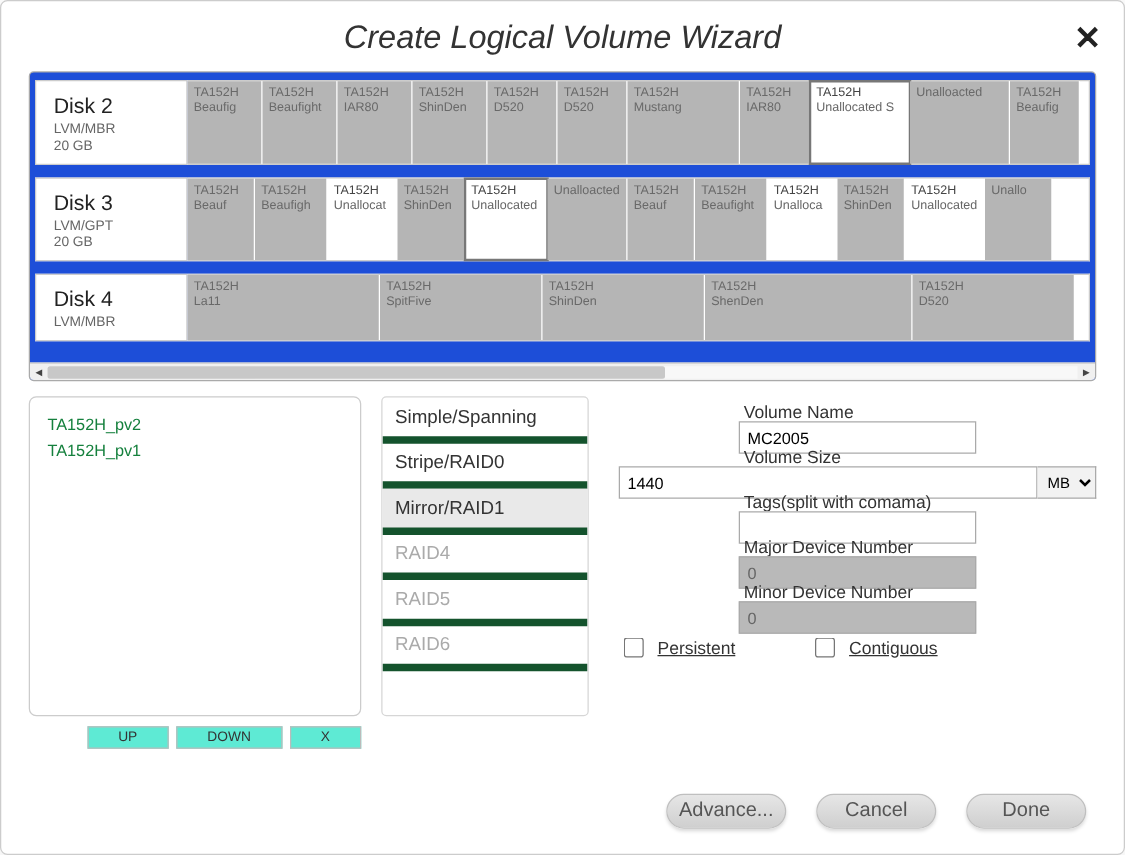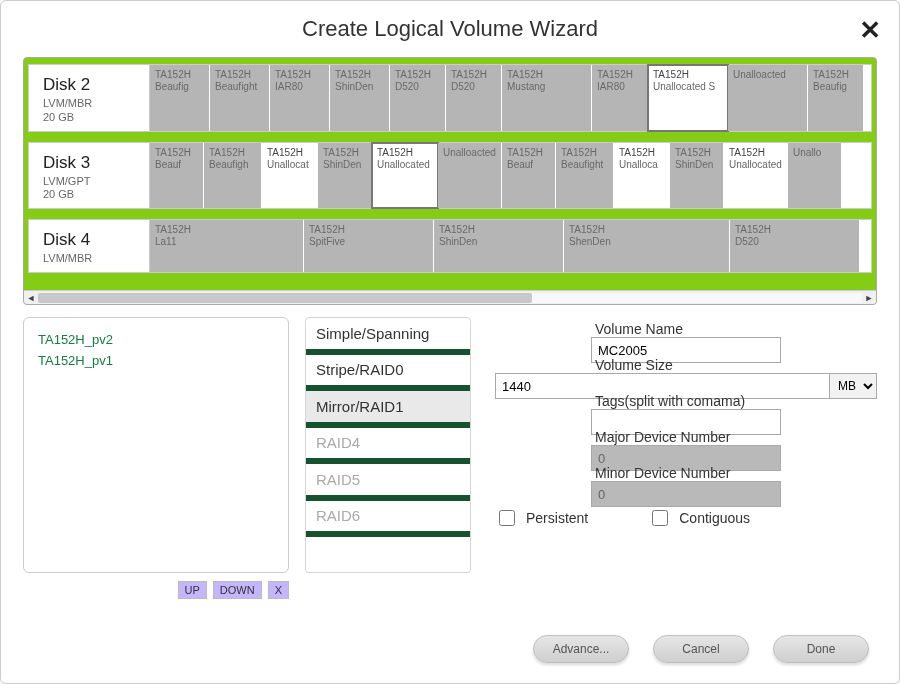--- a/index.html
+++ b/index.html
@@ -1,21 +1,21 @@
 <!DOCTYPE html>
 <html><head>
 <meta charset="utf-8">
 <style>
   * { box-sizing: border-box; font-family: "Segoe UI", Arial, sans-serif; }
   body { margin: 0; padding: 0; background: #fff; width: 900px; height: 684px; overflow: hidden; }
   .dialog { width: 900px; height: 684px; border: 1px solid #ccc; border-radius: 6px; position: relative; background: #fff; box-shadow: 0 2px 20px rgba(0,0,0,0.1); }
   .titlebar { display: flex; align-items: center; justify-content: center; height: 56px; position: relative; }
-  .title { font-size: 22px; color: #333; }
+  .title { font-size: 26px; color: #333; font-style: italic; }
   .close-btn { position: absolute; right: 18px; top: 14px; font-size: 26px; font-weight: bold; cursor: pointer; color: #222; }
-  .disks-panel { border: 1px solid #aaa; border-radius: 4px; margin: 0 22px; height: 248px; overflow: hidden; position: relative; background: #84cc16;}
+  .disks-panel { border: 1px solid #aaa; border-radius: 4px; margin: 0 22px; height: 248px; overflow: hidden; position: relative; background: #1d4ed8;}
   .disks-inner { overflow-x: auto; overflow-y: hidden; height: 248px; padding: 6px 4px 0 4px; }
   .disk-row { display: flex; margin-bottom: 10px; align-items:stretch; }
   .disk-head { width: 122px; flex-shrink:0; background: #fff; border: 1px solid #ccc; padding: 10px 10px 6px 14px; display:flex; flex-direction:column; justify-content:center;}
   .disk-head .dname { font-size: 17px; color: #222; }
   .disk-head .dmeta { font-size: 11px; color: #666; line-height:1.25; margin-top:2px;}
   .parts { display:flex; flex: 1 1 auto; border:1px solid #ccc; border-left:none; background:#fff;}
   .part { display:flex; border-right:1px solid #fff; min-width:54px; position:relative;}
   .part .top { height: 18px; }
   .part .body { flex:1; padding:4px 5px 3px 5px; font-size:10px; line-height:1.2; overflow:hidden;}
   .part .l1 { color:#444; }
@@ -29,39 +29,39 @@
   .body.dark .l1, .body.dark .l2 { color:#696969; }
   .sel { outline:2px solid #777; outline-offset:-1px; }
   .hscroll { position:absolute; bottom:0; left:0; right:0; height:14px; background:#f0f0f0; border-top:1px solid #ccc; display:flex; align-items:center;}
   .hscroll .arrow { width:14px; height:12px; display:flex; align-items:center; justify-content:center; font-size:9px; color:#444;}
   .hscroll .track { flex:1; height:10px; background:#f8f8f8; position:relative;}
   .hscroll .thumb { position:absolute; left:0; top:0; height:10px; width:60%; background:#c8c8c8; border-radius:2px;}
   .lower { display:flex; margin: 12px 22px 0 22px; gap:16px; }
   .pv-panel { width: 266px; border:1px solid #ccc; border-radius:6px; height:256px; padding:12px 14px; font-size:13px; color:#15803d;}
   .pv-item { line-height:1.6; }
   .pv-btns { display:flex; gap:6px; justify-content:flex-end; margin-top:8px; width:266px;}
-  .minibtn { background:#c4b5fd; border:1px solid #bbb; font-size:11px; padding:2px 6px; cursor:pointer; color:#333;}
+  .minibtn { background:#5eead4; border:1px solid #bbb; font-size:11px; padding:2px 24px; cursor:pointer; color:#333;}
   .raid-panel { width: 166px; border:1px solid #d6d6d6; border-radius:4px; overflow:hidden; height:256px;}
   .raid-item { height:36.5px; border-bottom:6px solid #14532d; display:flex; align-items:center; padding-left:10px; font-size:15px; color:#333; cursor:pointer;}
   .raid-item.sel-item { background:#e9e9e9; }
   .raid-item.disabled { color:#aaa; }
   .form-panel { flex:1; padding: 4px 0 0 8px;}
   .frow { display:flex; align-items:center; height:36px;flex-direction:column;}
   .flabel { width:182px; font-size:14px; color:#333;}
   .finput { flex:1; }
   .tbox { width:100%; height:26px; border:1px solid #aaa; padding:0 6px; font-size:13px; background:#fff;}
   .tbox.ro { background:#b9b9b9; color:#666;}
   .sizewrap { display:flex; width:100%;}
   .sizewrap .tbox { flex:1;}
   .unit-sel { height:26px; border:1px solid #aaa; border-left:none; background:#f2f2f2; font-size:12px; padding:0 4px;}
   .chks { display:flex; gap:60px; margin-top:6px; align-items:center;}
-  .chk { display:flex; align-items:center; gap:8px; font-size:14px; color:#333;}
+  .chk { display:flex; align-items:center; gap:8px; font-size:14px; color:#333;text-decoration:underline;}
   .chk input { width:16px; height:16px;}
   .footer-btns { position:absolute; right:30px; bottom:20px; display:flex; gap:24px;}
-  .act-btn { width:96px; height:28px; border:1px solid #bfbfbf; border-radius:14px; background: linear-gradient(#e6e6e6,#cfcfcf); font-size:12px; color:#555; cursor:pointer; box-shadow:0 2px 3px rgba(0,0,0,0.15);}
+  .act-btn { width:96px; height:28px; border:1px solid #bfbfbf; border-radius:14px; background: linear-gradient(#e6e6e6,#cfcfcf); font-size:16px; color:#555; cursor:pointer; box-shadow:0 2px 3px rgba(0,0,0,0.15);}
 </style>
 </head>
 <body>
 
 <div class="dialog">
   <div class="titlebar">
     <div class="title">Create Logical Volume Wizard</div>
     <div class="close-btn">✕</div>
   </div>
 

